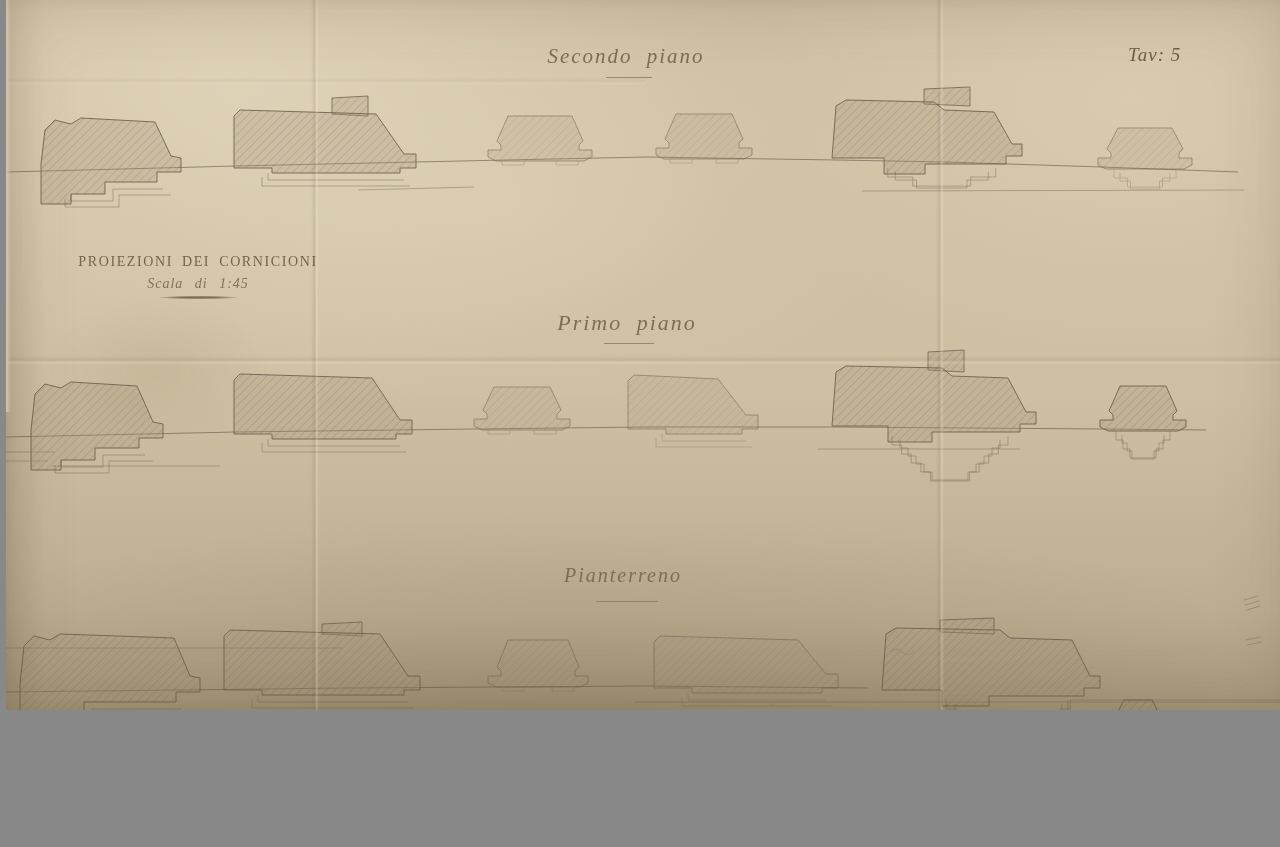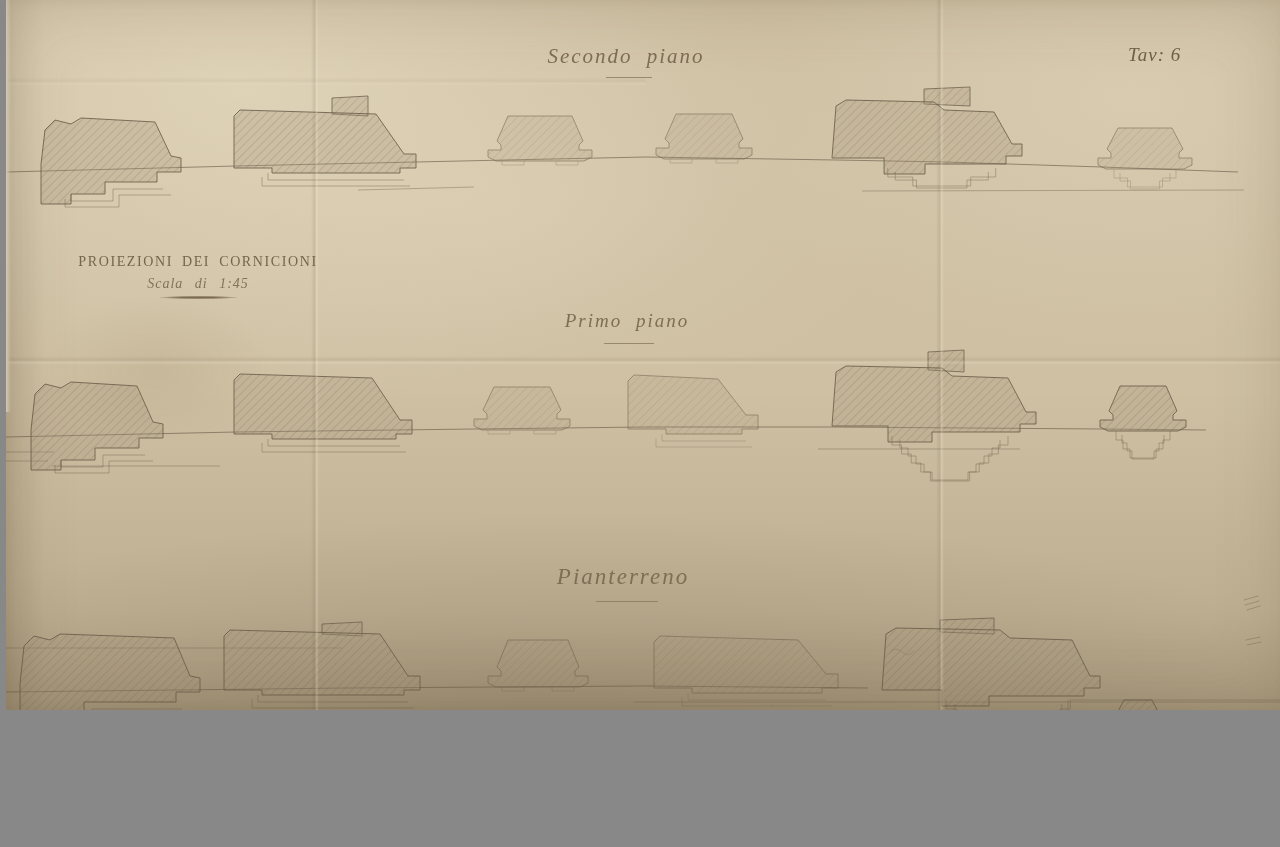--- a/index.html
+++ b/index.html
@@ -22,22 +22,22 @@
     background:linear-gradient(90deg,#e7dfc9,rgba(231,223,201,0));}
   .crease-v{position:absolute;top:0;bottom:0;width:8px;z-index:4;pointer-events:none;
     background:linear-gradient(90deg, rgba(0,0,0,0) 0%, rgba(112,94,64,0.15) 45%, rgba(244,238,218,0.26) 70%, rgba(0,0,0,0) 100%);}
   .crease-h{position:absolute;left:0;right:0;height:9px;z-index:4;pointer-events:none;
     background:linear-gradient(180deg, rgba(0,0,0,0), rgba(112,94,64,0.13) 45%, rgba(244,238,218,0.20) 70%, rgba(0,0,0,0));}
   .stain{position:absolute;z-index:1;pointer-events:none;filter:blur(5px);}
   #drawing-svg{position:absolute;inset:0;z-index:2;}
   .txt{position:absolute;z-index:3;white-space:nowrap;}
   .script{font-style:italic;color:#7e6e54;letter-spacing:2px;word-spacing:7px;}
   .t-sec{left:620px;top:44px;transform:translateX(-50%);font-size:21px;}
-  .t-pri{left:621px;top:310px;transform:translateX(-50%);font-size:19px;}
-  .t-pia{left:617px;top:564px;transform:translateX(-50%);font-size:23px;}
+  .t-pri{left:621px;top:310px;transform:translateX(-50%);font-size:22px;}
+  .t-pia{left:617px;top:564px;transform:translateX(-50%);font-size:20px;}
   .t-tav{left:1122px;top:44px;font-style:italic;font-size:19px;color:#6f6049;letter-spacing:1px;}
   .t-underline{position:absolute;z-index:3;height:1px;background:#8a7a5f;opacity:.8;}
   .u1{left:600px;top:77px;width:46px;}
   .u2{left:598px;top:343px;width:50px;}
   .u3{left:590px;top:601px;width:62px;}
   .title-block{position:absolute;left:192px;top:254px;transform:translateX(-50%);z-index:3;text-align:center;}
   .tb-1{font-size:14px;letter-spacing:1.6px;word-spacing:4px;color:#74654c;}
   .tb-2{font-style:italic;font-size:14px;color:#83735a;margin-top:6px;letter-spacing:1px;}
   .tb-flourish{margin:4px auto 0;width:78px;height:3px;border-radius:2px;
     background:radial-gradient(ellipse at center,#7b6b50 0 28%, rgba(123,107,80,.55) 55%, rgba(123,107,80,0) 75%);}
@@ -199,21 +199,21 @@
       </g>
       <path d="M1075,819 C1079,807 1087,803 1086,810 C1085,816 1080,819 1088,817 M1090,818 C1092,806 1100,801 1104,804 C1108,807 1100,814 1108,812 C1114,810 1116,804 1121,807 C1126,810 1120,816 1128,813 C1134,810 1136,804 1141,807 C1146,810 1142,815 1150,812 C1156,809 1158,803 1163,806 C1168,809 1164,815 1172,811 C1178,808 1180,802 1186,806 C1190,809 1186,814 1196,809" fill="none" stroke="#4a4550" stroke-width="1.1" opacity="0.85" stroke-linecap="round"></path>
       <path d="M1094,814 C1120,822 1160,820 1184,808 C1190,804 1186,800 1178,802" fill="none" stroke="#4a4550" stroke-width="0.9" opacity="0.7" stroke-linecap="round"></path>
       <path d="M1128,845 C1130,831 1135,815 1139,810 C1142,807 1141,813 1139,820 C1135,832 1133,840 1134,845 M1136,840 C1140,830 1145,824 1147,826 C1149,829 1145,838 1146,844 M1148,840 C1152,830 1157,825 1159,827 C1161,830 1157,839 1159,844 M1161,840 C1164,833 1168,829 1170,832 L1169,844" fill="none" stroke="#4a4550" stroke-width="1" opacity="0.8" stroke-linecap="round"></path>
       <path d="M1190,813 C1194,808 1197,812 1200,810 C1204,807 1206,812 1210,809 C1214,806 1216,811 1220,808 C1224,805 1226,810 1230,807 C1234,804 1236,809 1240,806 C1244,803 1246,808 1250,806 C1254,803 1256,807 1260,805 M1262,810 L1267,800 M1269,810 L1274,800 M1276,808 L1279,802" fill="none" stroke="#8a7c64" stroke-width="0.8" opacity="0.8" stroke-linecap="round"></path>
     </svg>
 
   <div class="txt script t-sec">Secondo piano</div>
   <div class="t-underline u1"></div>
 
-  <div class="txt t-tav">Tav: 6</div>
+  <div class="txt t-tav">Tav: 5</div>
 
   <div class="title-block">
     <div class="tb-1">PROIEZIONI DEI CORNICIONI</div>
     <div class="tb-2 script" style="letter-spacing:1px">Scala di 1:45</div>
     <div class="tb-flourish"></div>
   </div>
 
   <div class="txt script t-pri">Primo piano</div>
   <div class="t-underline u2"></div>
 

